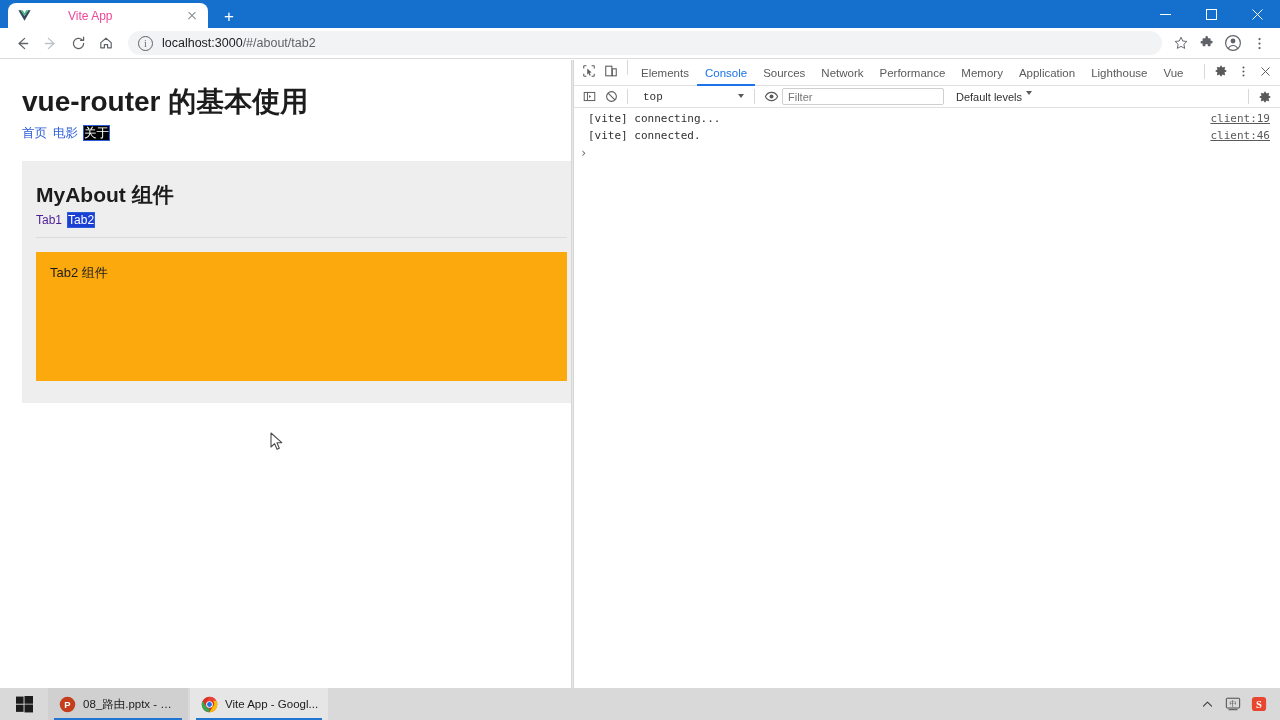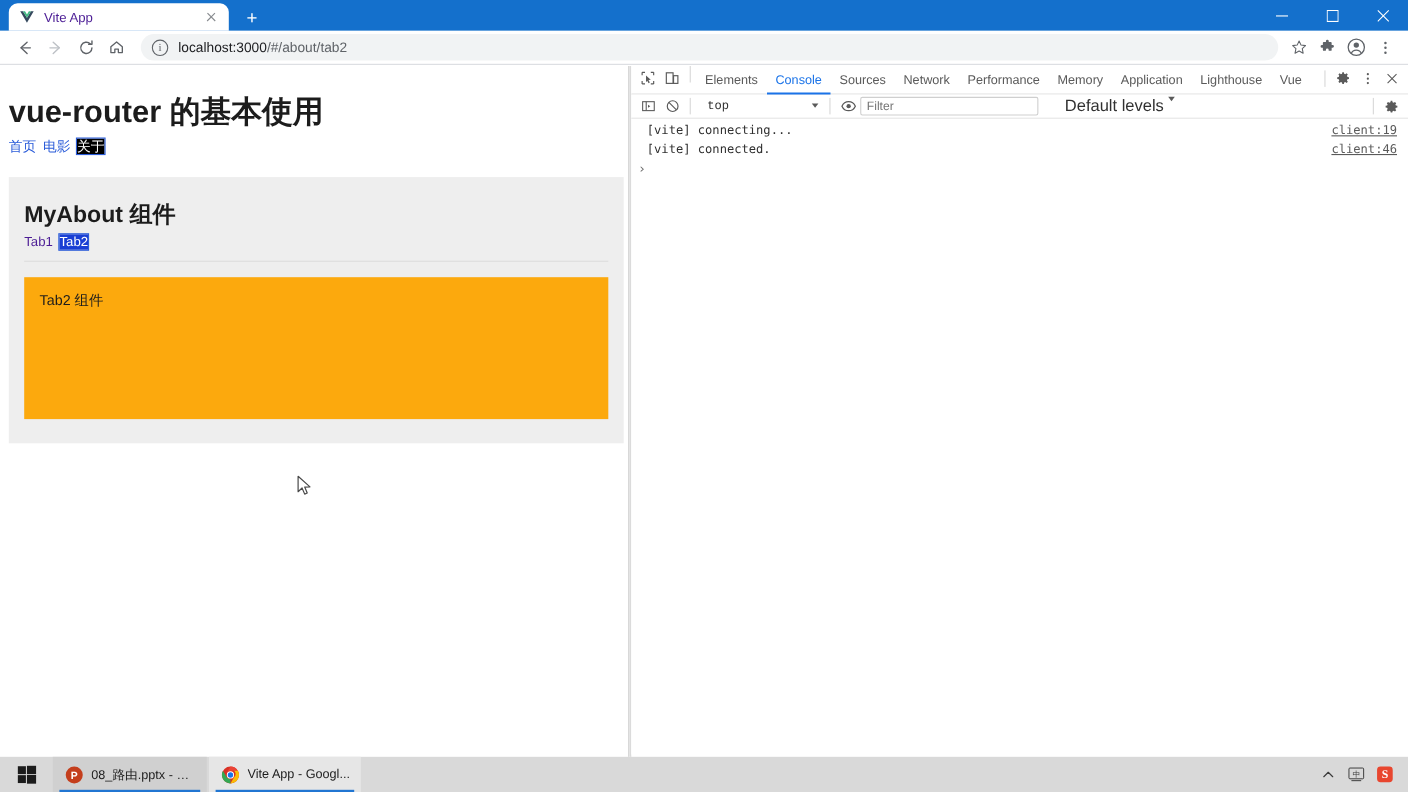--- a/index.html
+++ b/index.html
@@ -22,22 +22,22 @@
     display:flex; align-items:flex-end;
   }
   .tab-active {
     position:absolute; left:8px; top:3px; width:200px; height:25px;
     background:#ffffff;
     border-radius:8px 8px 0 0;
     display:flex; align-items:center; padding:0 8px;
   }
   .tab-favicon { width:16px; height:16px; margin-right:8px; flex:0 0 auto; display:flex; align-items:center; justify-content:center;}
   .tab-title {
-    flex:1 1 auto; font-size:12px; color:#4c1d95;
-    white-space:nowrap; overflow:hidden; text-overflow:ellipsis;
+    flex:1 1 auto; font-size:12px; color:#ec4899;
+    white-space:nowrap; overflow:hidden; text-overflow:ellipsis;margin-left:28px;
   }
   .tab-close { width:16px; height:16px; flex:0 0 auto; position:relative; opacity:.75; }
   .tab-close::before, .tab-close::after {
     content:""; position:absolute; left:3px; top:7.5px; width:10px; height:1.4px; background:#5f6368;
   }
   .tab-close::before { transform:rotate(45deg); }
   .tab-close::after { transform:rotate(-45deg); }
   .newtab {
     position:absolute; left:216px; top:5px; width:26px; height:22px;
     display:flex; align-items:center; justify-content:center; color:#fff; font-size:17px; line-height:1;
@@ -63,21 +63,21 @@
     width:15px; height:15px; border:1.3px solid #5f6368; border-radius:50%;
     margin-right:9px; flex:0 0 auto; position:relative; color:#5f6368;
     font-size:10px; line-height:13px; text-align:center; font-family:"Liberation Serif", serif;
   }
   .omni-url { font-size:12.5px; color:#202124; white-space:nowrap; overflow:hidden; text-overflow:ellipsis; }
   .omni-url .scheme-host { color:#202124; }
   .omni-url .rest { color:#5f6368; }
   .tb-icon { width:26px; height:26px; display:flex; align-items:center; justify-content:center; color:#5f6368; flex:0 0 auto; }
 
   
-  .viewport { position:absolute; left:0; top:60px; width:571px; height:628px; background:#fff; overflow:hidden; }
+  .viewport { position:absolute; left:0; top:60px; width:571px; height:628px; background:#fff; overflow:hidden;padding-left:14px; }
   .page { padding:8px; }
   .page h1 {
     margin:16px 0 6px 0; font-size:28px; font-weight:700; color:#1c1c1c;
     letter-spacing:0; line-height:1.25;
   }
   .nav-links { font-size:12.5px; margin:0 0 0 0; line-height:1.4; }
   .nav-links a { color:#2b5cd9; text-decoration:none; margin-right:6px; }
   .nav-links a.router-active {
     background:#000000; color:#ffffff; outline:1px solid #2b5cd9;
   }
@@ -117,21 +117,21 @@
   .ctx-select {
     width:112px; height:17px; font-size:11px; color:#303030; display:flex; align-items:center;
     padding-left:6px; position:relative; margin-left:4px;font-family:Liberation Mono, monospace;
   }
   .ctx-select .caret { position:absolute; right:5px; top:6px; border-left:3.5px solid transparent; border-right:3.5px solid transparent; border-top:4px solid #5a5a5a;}
   .filter-input {
     width:162px; height:17px; border:1px solid #cfcfcf; border-radius:2px;
     font-size:11px; color:#757575; padding:0 5px; line-height:15px;
     background:#fff; font-family:"Liberation Sans", sans-serif;
   }
-  .levels { font-size:15px; color:#303030; margin-left:24px; display:flex; align-items:flex-start; }
+  .levels { font-size:11px; color:#303030; margin-left:12px; display:flex; align-items:flex-start; }
   .levels .caret { margin-left:4px; border-left:3.5px solid transparent; border-right:3.5px solid transparent; border-top:4px solid #5a5a5a; }
 
   .console-body { position:relative; height:578px; background:#fff; padding-top:2px; font-family:"DejaVu Sans Mono", monospace; }
   .console-row { position:relative; height:17px; display:flex; align-items:center; padding-left:14px; }
   .console-msg { font-size:11px; color:#303030; font-family:"DejaVu Sans Mono", monospace; }
   .console-src {
     position:absolute; right:10px; font-size:11px; color:#5a5a5a;
     text-decoration:underline; font-family:"DejaVu Sans Mono", monospace;
   }
   .console-prompt { height:18px; display:flex; align-items:center; padding-left:6px; color:#6e6e6e; font-size:12px; }

